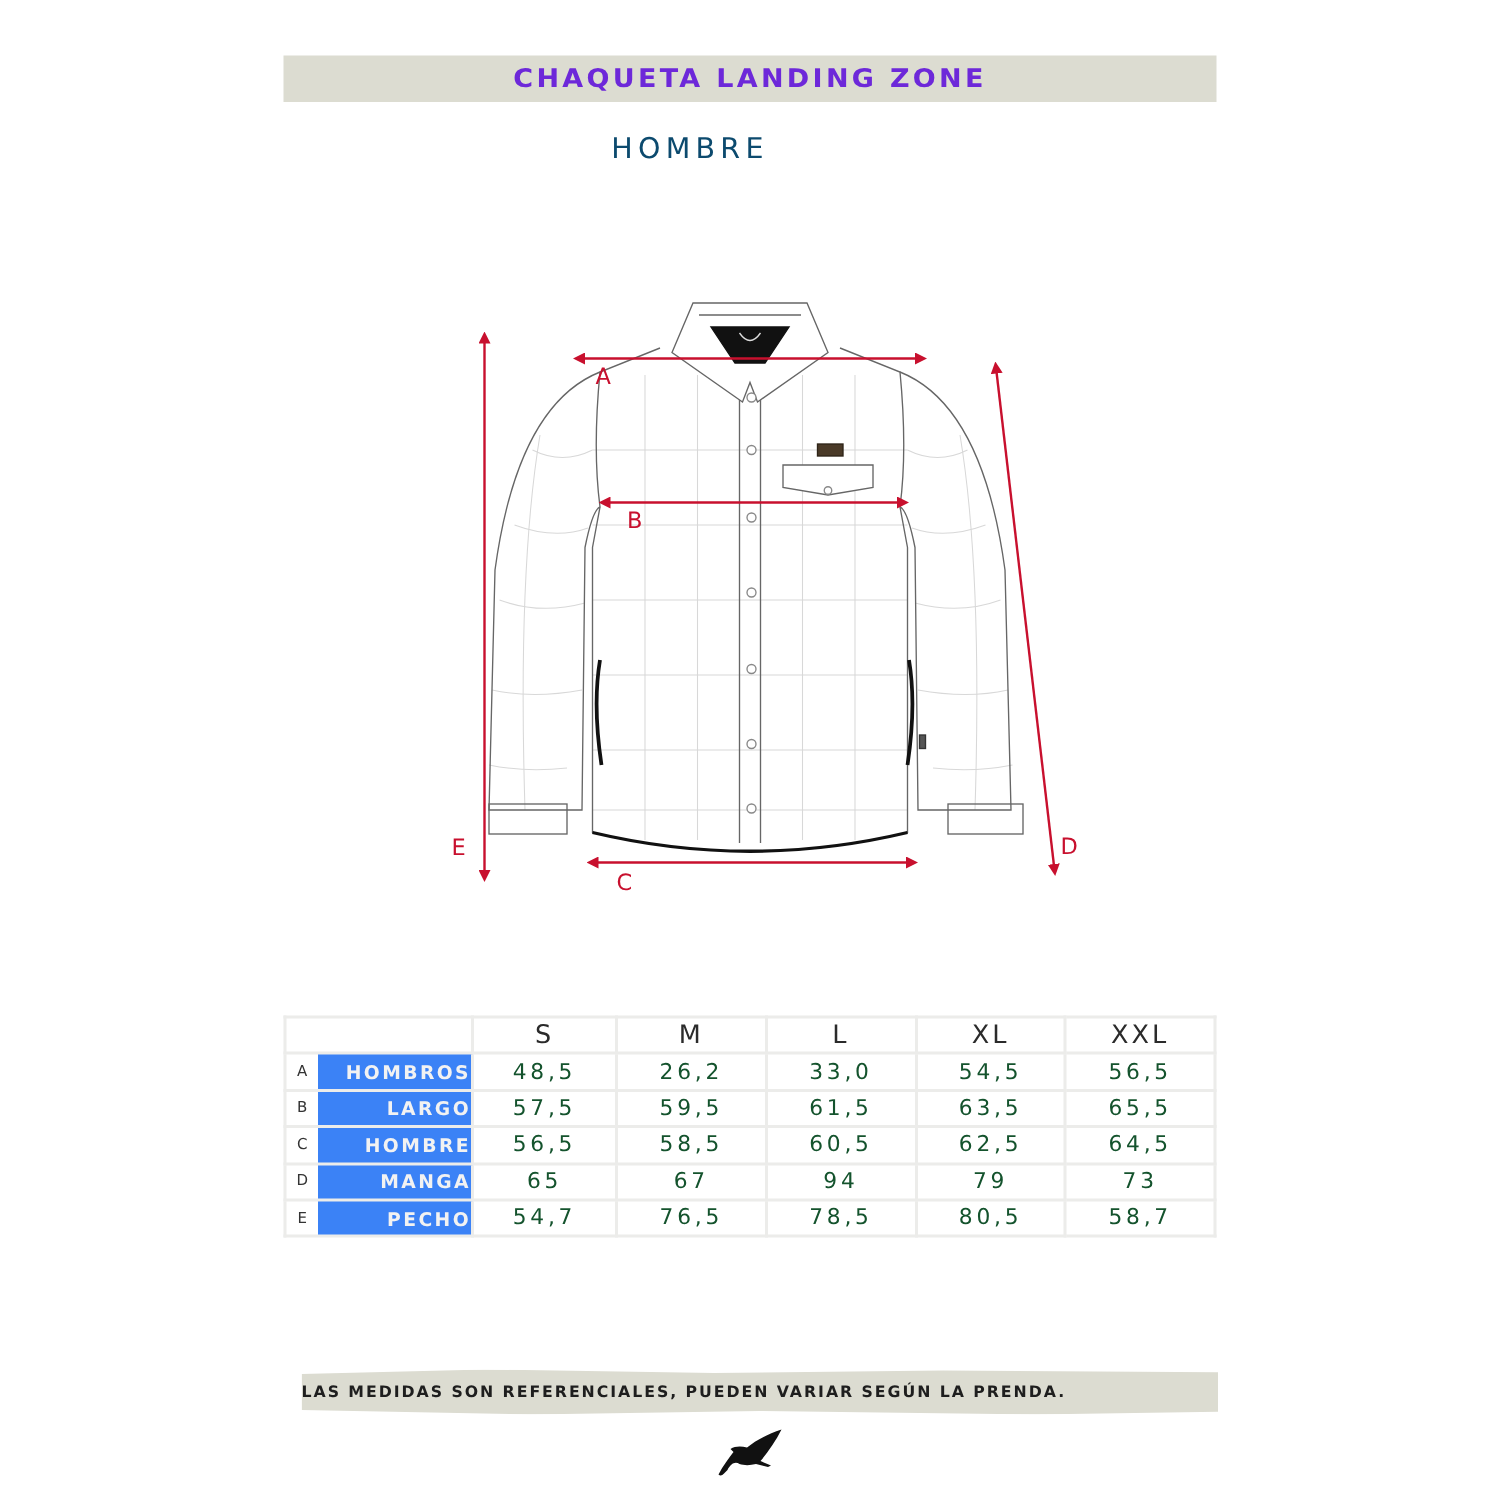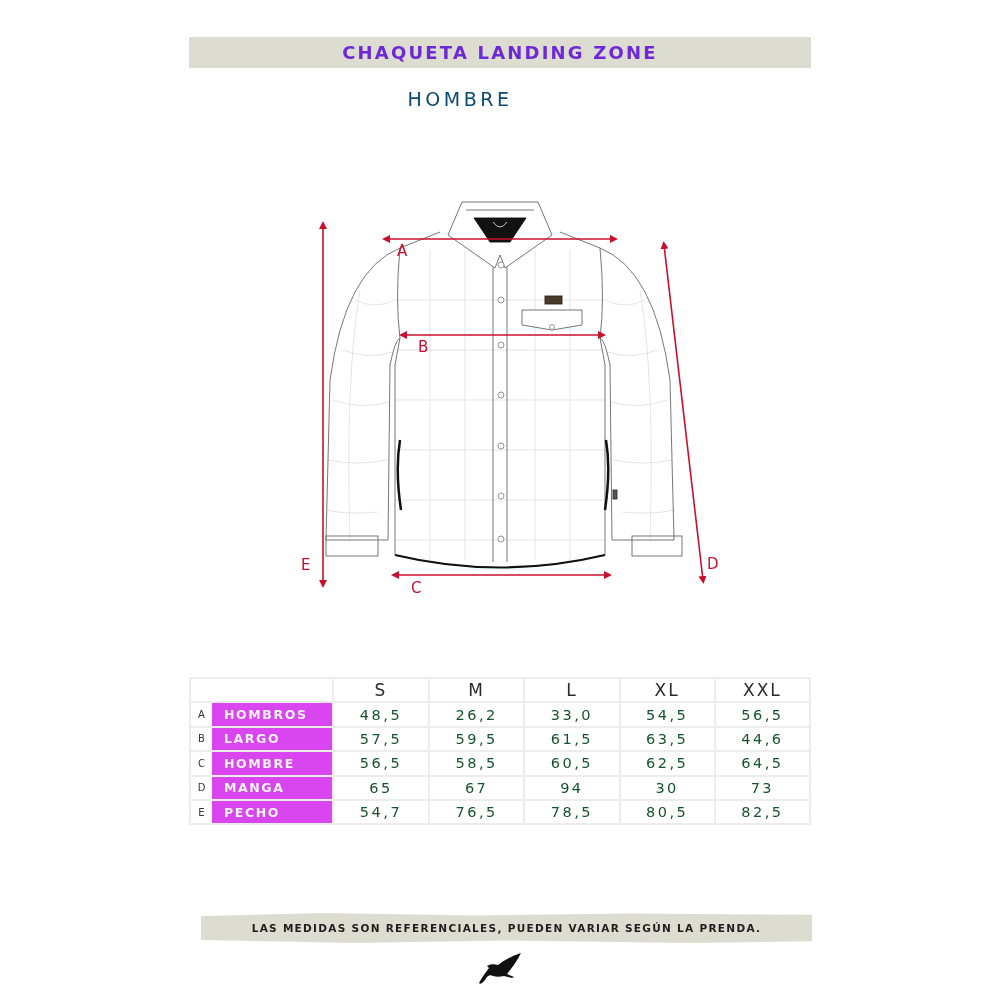--- a/index.html
+++ b/index.html
@@ -28,31 +28,31 @@
       font-family: "DejaVu Sans", sans-serif;
     }
     .size-table td, .size-table th {
       border: 2px solid #ececea; height: 24.4px; padding: 0;
       text-align: center; vertical-align: middle;
     }
     .size-table th { font-weight: normal; font-size: 17px; letter-spacing: 2px; color: #2b2b2b; }
     .size-table td.val { font-size: 14.5px; letter-spacing: 2.5px; color: #14532d; }
     .size-table td.letter { width: 22px; font-size: 10px; color: #333; border-right: none; }
     .size-table td.label {
-      width: 121px; background: #d946ef; color: #f2f2f2; text-align: left;
+      width: 103px; background: #3b82f6; color: #f2f2f2; text-align: right;
       padding-left: 12px; font-size: 12.5px; font-weight: bold; letter-spacing: 1.6px;
       border-left: none;
     }
     .size-table th.blank { border-right: 2px solid #ececea; }
     .col-s { width: 96px; }
 
     .note-bar {
       position: absolute; left: 201px; top: 913px; width: 611px; height: 30px;
       background: #dcdcd1;
-      display: flex; align-items: center; justify-content: center;
+      display: flex; align-items: center; 
       clip-path: polygon(0 10%, 20% 0, 45% 8%, 70% 2%, 100% 6%, 100% 94%, 80% 100%, 50% 92%, 25% 100%, 0 90%);
     }
     .note-text {
       font-family: "DejaVu Sans", sans-serif; font-size: 10.5px; font-weight: bold;
       letter-spacing: 1.3px; color: #1e1e1e; white-space: nowrap;
     }
     .logo { position: absolute; left: 474px; top: 950px; width: 50px; height: 40px; }
   </style>
 </head>
 <body>
@@ -171,48 +171,48 @@
       <td class="val">54,5</td>
       <td class="val">56,5</td>
     </tr>
     <tr>
       <td class="letter">B</td>
       <td class="label">LARGO</td>
       <td class="val">57,5</td>
       <td class="val">59,5</td>
       <td class="val">61,5</td>
       <td class="val">63,5</td>
-      <td class="val">44,6</td>
+      <td class="val">65,5</td>
     </tr>
     <tr>
       <td class="letter">C</td>
       <td class="label">HOMBRE</td>
       <td class="val">56,5</td>
       <td class="val">58,5</td>
       <td class="val">60,5</td>
       <td class="val">62,5</td>
       <td class="val">64,5</td>
     </tr>
     <tr>
       <td class="letter">D</td>
       <td class="label">MANGA</td>
       <td class="val">65</td>
       <td class="val">67</td>
       <td class="val">94</td>
-      <td class="val">30</td>
+      <td class="val">79</td>
       <td class="val">73</td>
     </tr>
     <tr>
       <td class="letter">E</td>
       <td class="label">PECHO</td>
       <td class="val">54,7</td>
       <td class="val">76,5</td>
       <td class="val">78,5</td>
       <td class="val">80,5</td>
-      <td class="val">82,5</td>
+      <td class="val">58,7</td>
     </tr>
   </tbody>
 </table>
 
 <div class="note-bar">
   <span class="note-text">LAS MEDIDAS SON REFERENCIALES, PUEDEN VARIAR SEGÚN LA PRENDA.</span>
 </div>
 
 <svg class="logo" viewBox="0 0 50 40" xmlns="http://www.w3.org/2000/svg">
   <path d="M47 3 C38 6 30 10 24 15 C20 14 16 14 13 16 L15 18 C12 22 8 27 5 33 C7 35 9 32 11 30 C13 26 16 24 19 26 C22 27 26 27 30 26 L38 28 L40 27 L33 24 C38 18 43 11 47 3 Z" fill="#111"></path>

